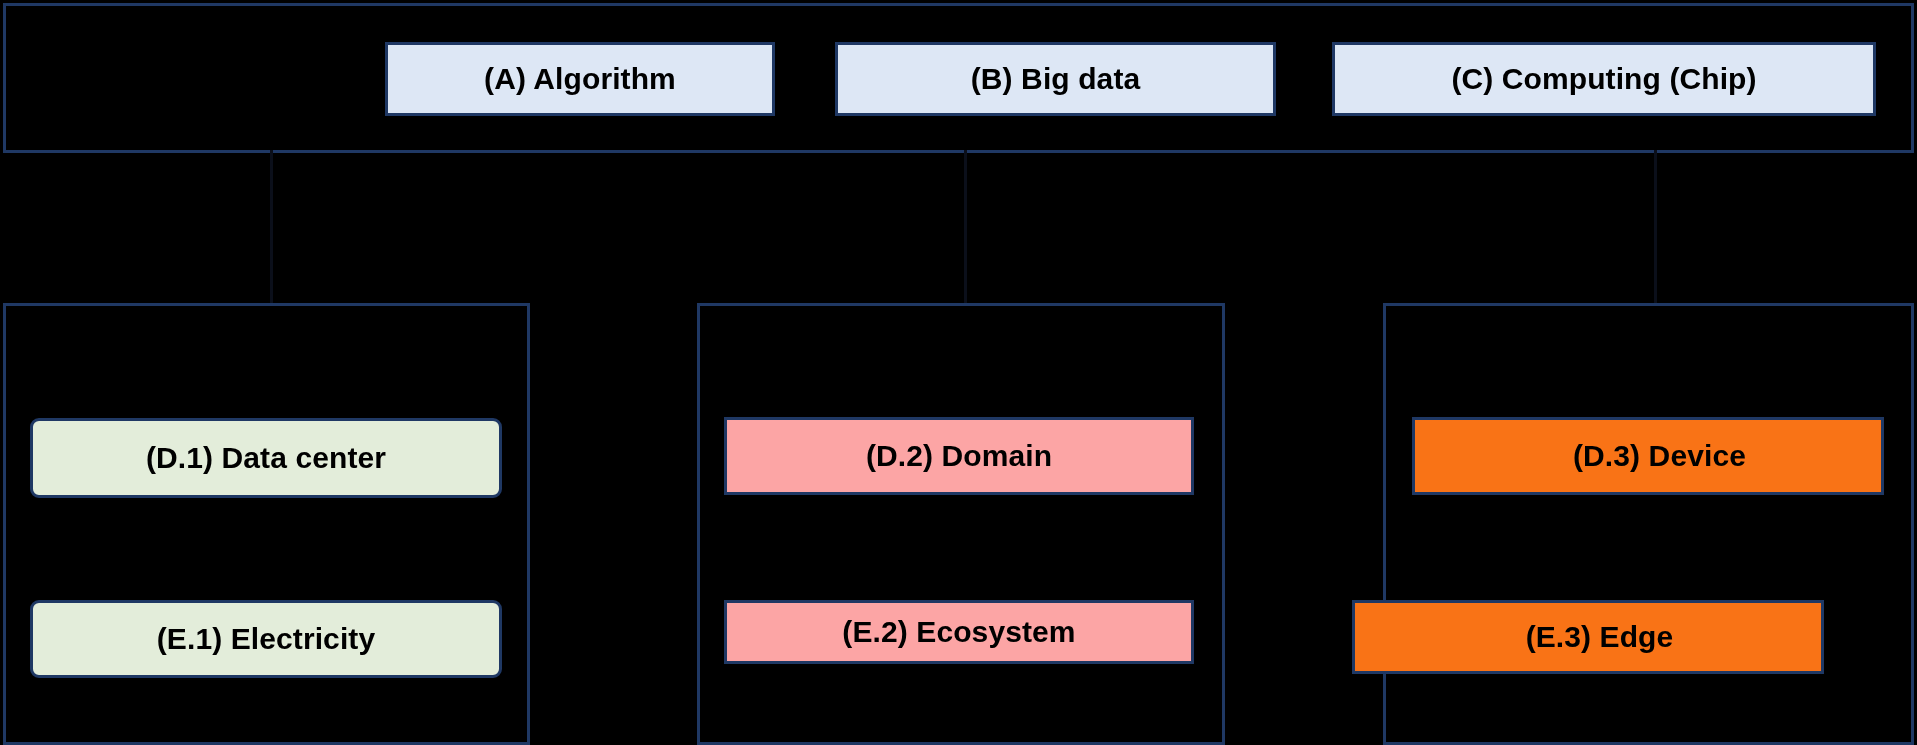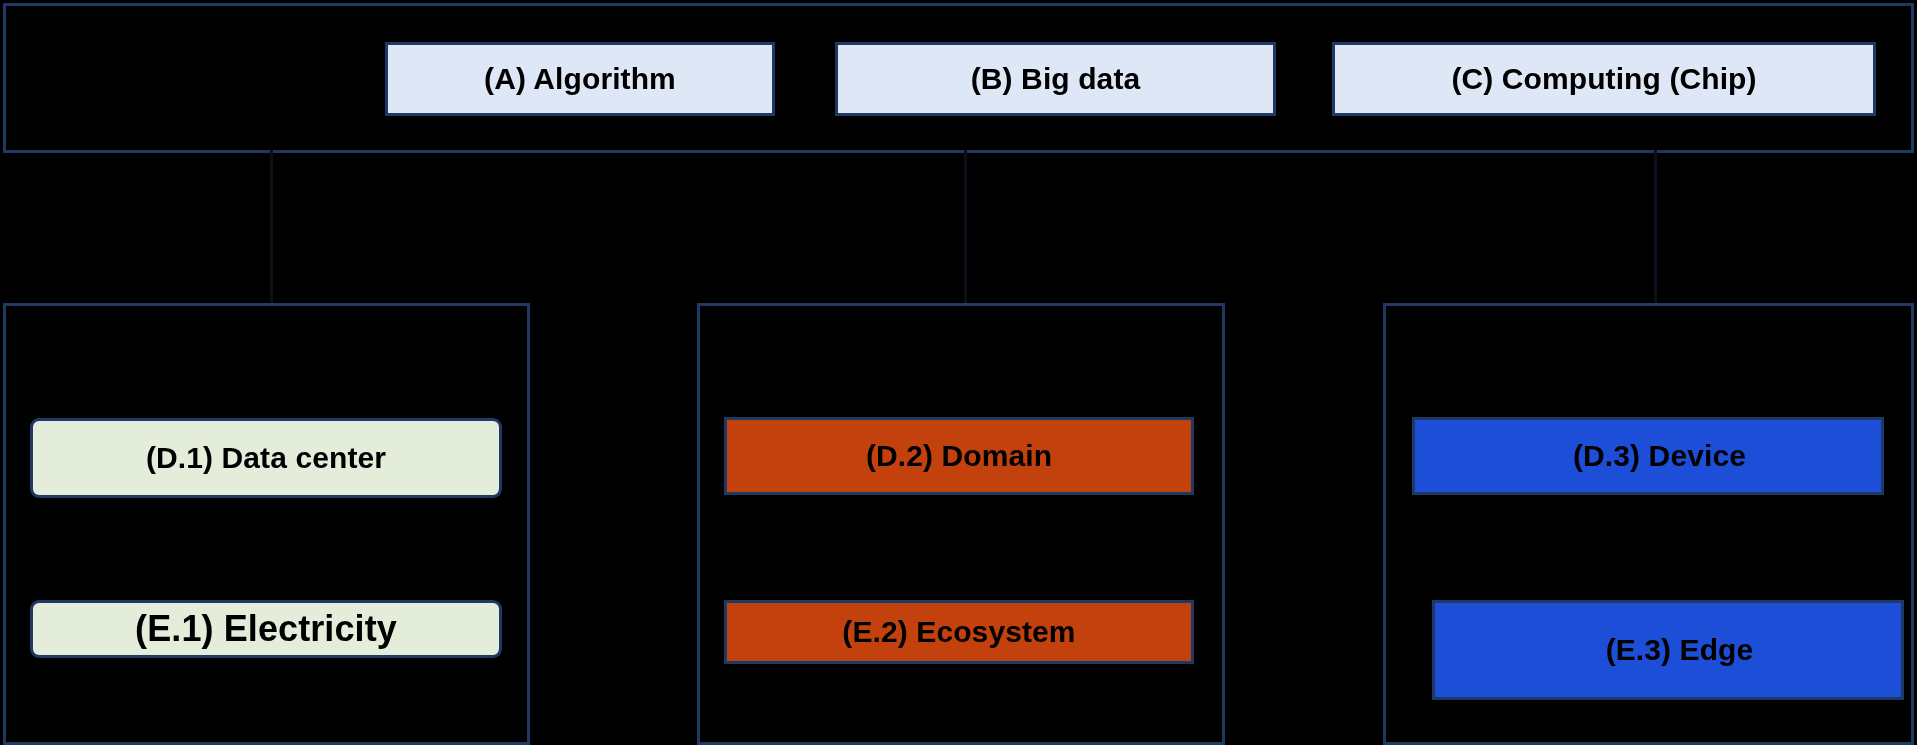--- a/index.html
+++ b/index.html
@@ -38,49 +38,49 @@
     text-align: center;
     color: #000000;
     font-weight: bold;
     font-family: "Liberation Sans", sans-serif;
     line-height: 1.15;
     letter-spacing: 0.1px;
   }
 
   .node.blue   { background: #dde7f5; }
   .node.green  { background: #e3edda; border-radius: 9px; }
-  .node.cream  { background: #c2410c; }
-  .node.pink   { background: #1d4ed8; padding-left: 23px; }
+  .node.cream  { background: #fca5a5; }
+  .node.pink   { background: #f97316; padding-left: 23px; }
 
   
   .connector {
     position: absolute;
     width: 3px;
     background: #0b0f1a;
   }
 
   
   #top-group { left: 3px;  top: 3px;   width: 1911px; height: 150px; }
 
   #node-a { left: 385px;  top: 42px; width: 390px; height: 74px;  font-size: 30px; }
   #node-b { left: 835px;  top: 42px; width: 441px; height: 74px;  font-size: 30px; }
   #node-c { left: 1332px; top: 42px; width: 544px; height: 74px;  font-size: 30px; }
 
   #group-1 { left: 3px;    top: 303px; width: 527px; height: 442px; }
   #group-2 { left: 697px;  top: 303px; width: 528px; height: 442px; }
   #group-3 { left: 1383px; top: 303px; width: 531px; height: 442px; }
 
   #node-d1 { left: 30px;   top: 418px; width: 472px; height: 80px; font-size: 30px; }
-  #node-e1 { left: 30px;   top: 600px; width: 472px; height: 58px; font-size: 36px; }
+  #node-e1 { left: 30px;   top: 600px; width: 472px; height: 78px; font-size: 30px; }
 
   #node-d2 { left: 724px;  top: 417px; width: 470px; height: 78px; font-size: 30px; }
   #node-e2 { left: 724px;  top: 600px; width: 470px; height: 64px; font-size: 30px; }
 
   #node-d3 { left: 1412px; top: 417px; width: 472px; height: 78px; font-size: 30px; }
-  #node-e3 { left: 1432px; top: 600px; width: 472px; height: 100px; font-size: 30px; }
+  #node-e3 { left: 1352px; top: 600px; width: 472px; height: 74px; font-size: 30px; }
 
   #conn-1 { left: 270px;  top: 150px; height: 156px; }
   #conn-2 { left: 964px;  top: 150px; height: 156px; }
   #conn-3 { left: 1654px; top: 150px; height: 156px; }
 </style>
 </head>
 <body>
 
 <div id="canvas">
 

